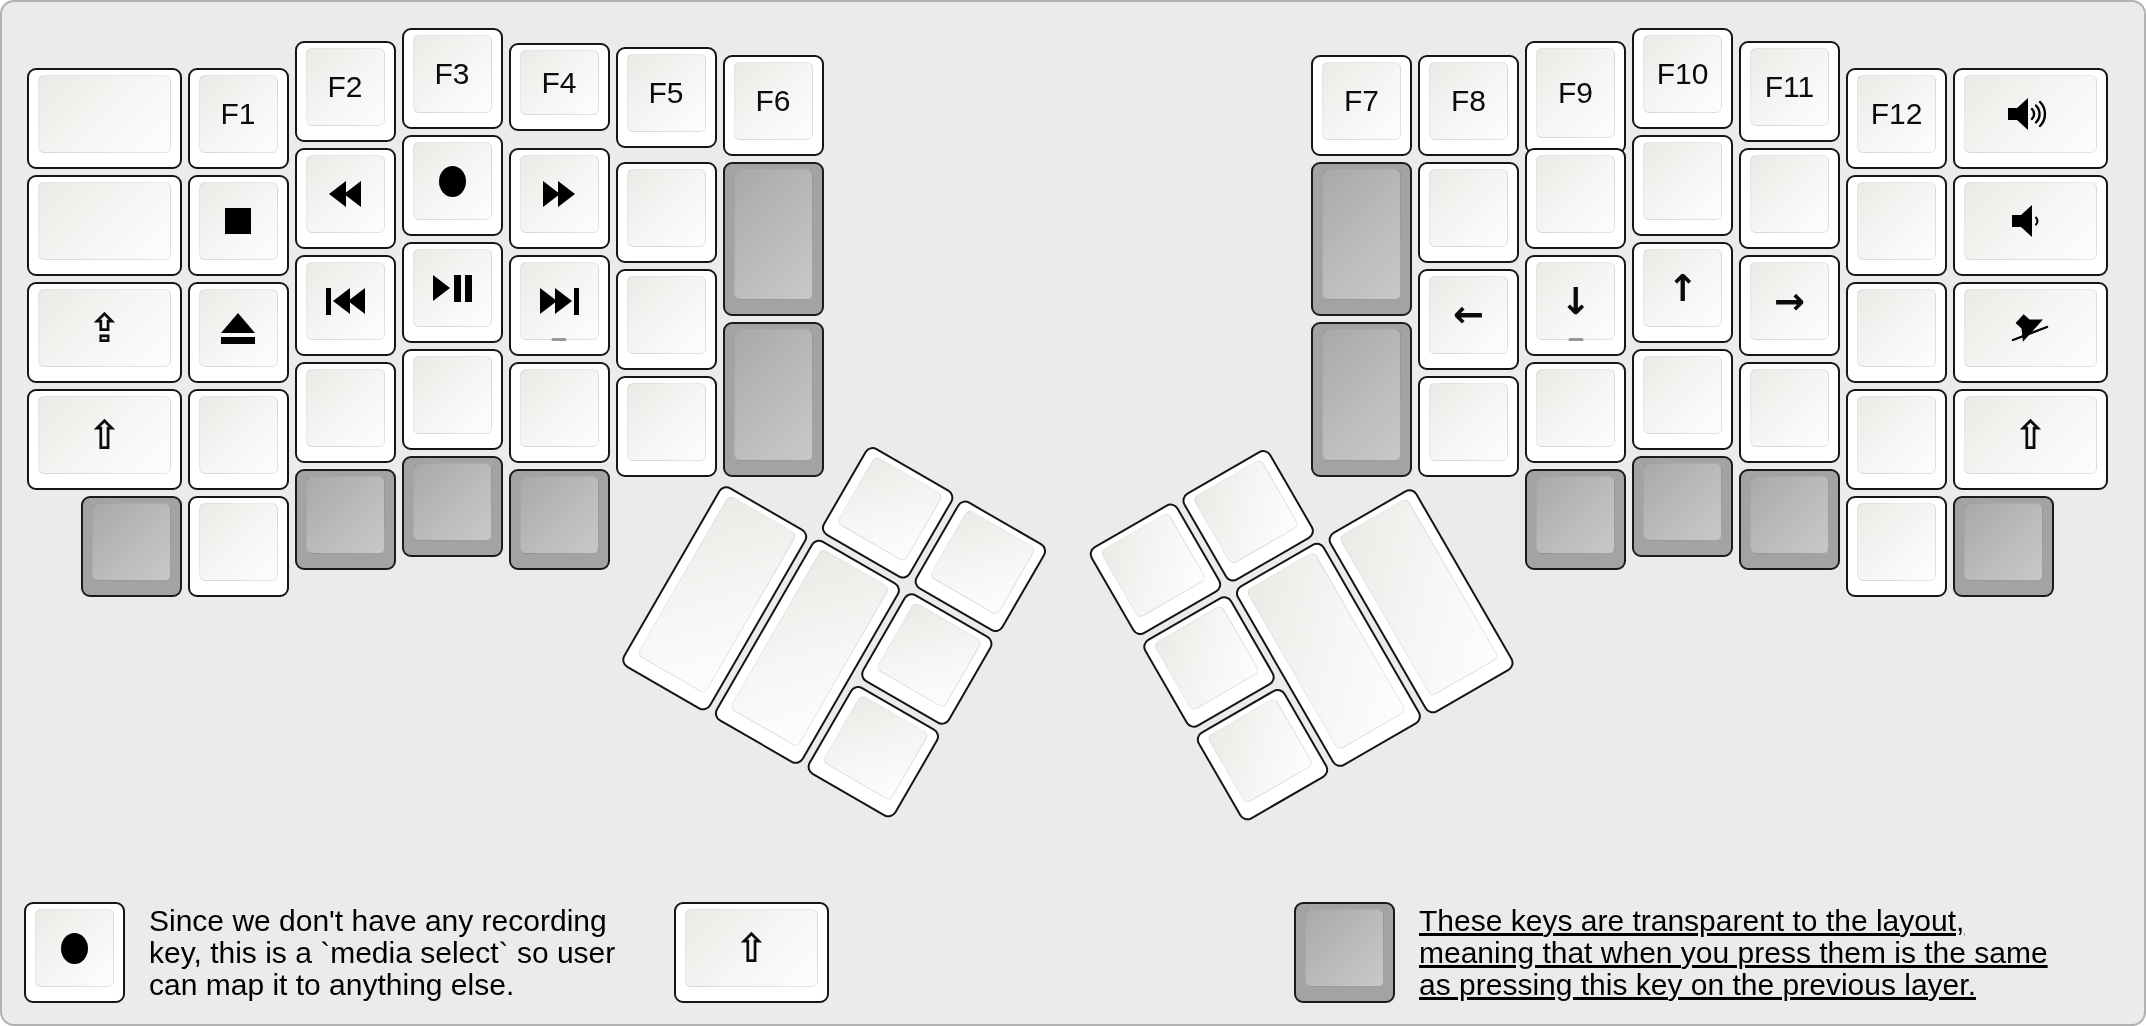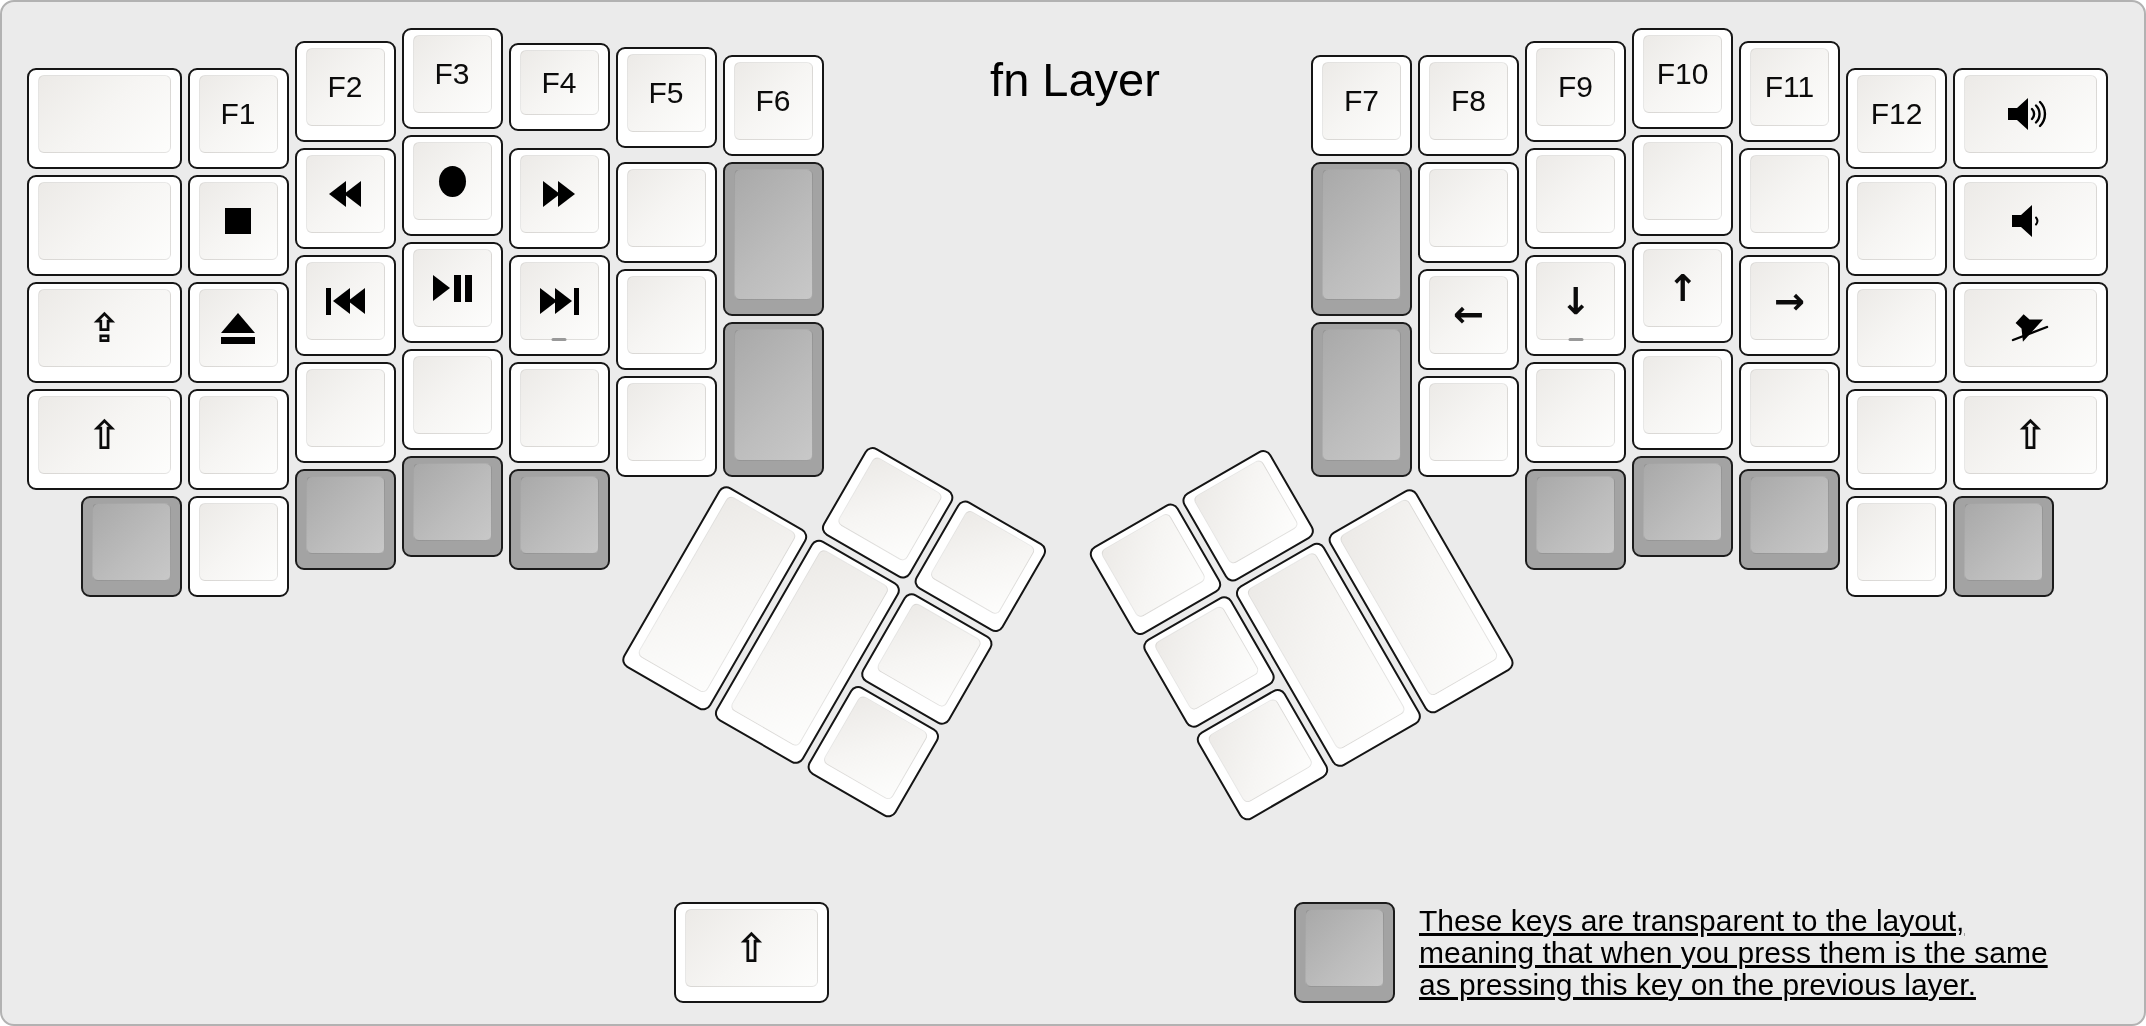--- a/index.html
+++ b/index.html
@@ -64,21 +64,20 @@
     white-space:pre-line;
   }
   .li-0{left:22px;}
   .li-1{left:672px;}
   .li-2{left:1292px;text-decoration:underline;}
 </style>
 </head>
 <body>
 
 <div class="frame">
-  <div class="title">fn Layer</div>
   <div id="keyboard">
       <div class="key white" style="width: 154.5px; height: 101px; left: 25px; top: 66.125px;">
         <div class="cap"></div>
       </div>
       <div class="key white" style="width: 154.5px; height: 101px; left: 25px; top: 173.125px;">
         <div class="cap"></div>
       </div>
       <div class="key white" style="width: 154.5px; height: 101px; left: 25px; top: 280.125px;">
         <div class="cap">
           <span class="ic">
@@ -291,21 +290,21 @@
       <div class="key white" style="width: 101px; height: 101px; left: 1416px; top: 266.75px;">
         <div class="cap">
           <span class="ic">
             <b class="ar">←</b>
           </span>
         </div>
       </div>
       <div class="key white" style="width: 101px; height: 101px; left: 1416px; top: 373.75px;">
         <div class="cap"></div>
       </div>
-      <div class="key white" style="width: 101px; height: 101px; left: 1523px; top: 39.375px;">
+      <div class="key white" style="width: 101px; height: 113px; left: 1523px; top: 39.375px;">
         <div class="cap">
           <span class="klabel">F9</span>
         </div>
       </div>
       <div class="key white" style="width: 101px; height: 101px; left: 1523px; top: 146.375px;">
         <div class="cap"></div>
       </div>
       <div class="key white" style="width: 101px; height: 101px; left: 1523px; top: 253.375px;">
         <div class="cap">
           <span class="ic">
@@ -418,20 +417,34 @@
           <span class="ic">
             <b class="sh">⇧</b>
           </span>
         </div>
       </div>
       <div class="key gray" style="width: 101px; height: 101px; left: 1951px; top: 494.125px;">
         <div class="cap"></div>
       </div>
     </div>
 
+  <div class="legend-item li-0">
+    <span class="sample-slot">
+        <div class="key white" style="width: 101px; height: 101px; position: relative;">
+          <div class="cap">
+            <span class="ic">
+              <b class="i-rec"></b>
+            </span>
+          </div>
+        </div>
+      </span>
+    <div class="legend-text">Since we don't have any recording
+key, this is a `media select` so user
+can map it to anything else.</div>
+  </div>
   <div class="legend-item li-1">
     <span class="sample-slot">
         <div class="key white" style="width: 154.5px; height: 101px; position: relative;">
           <div class="cap">
             <span class="ic">
               <b class="sh">⇧</b>
             </span>
           </div>
         </div>
       </span>

